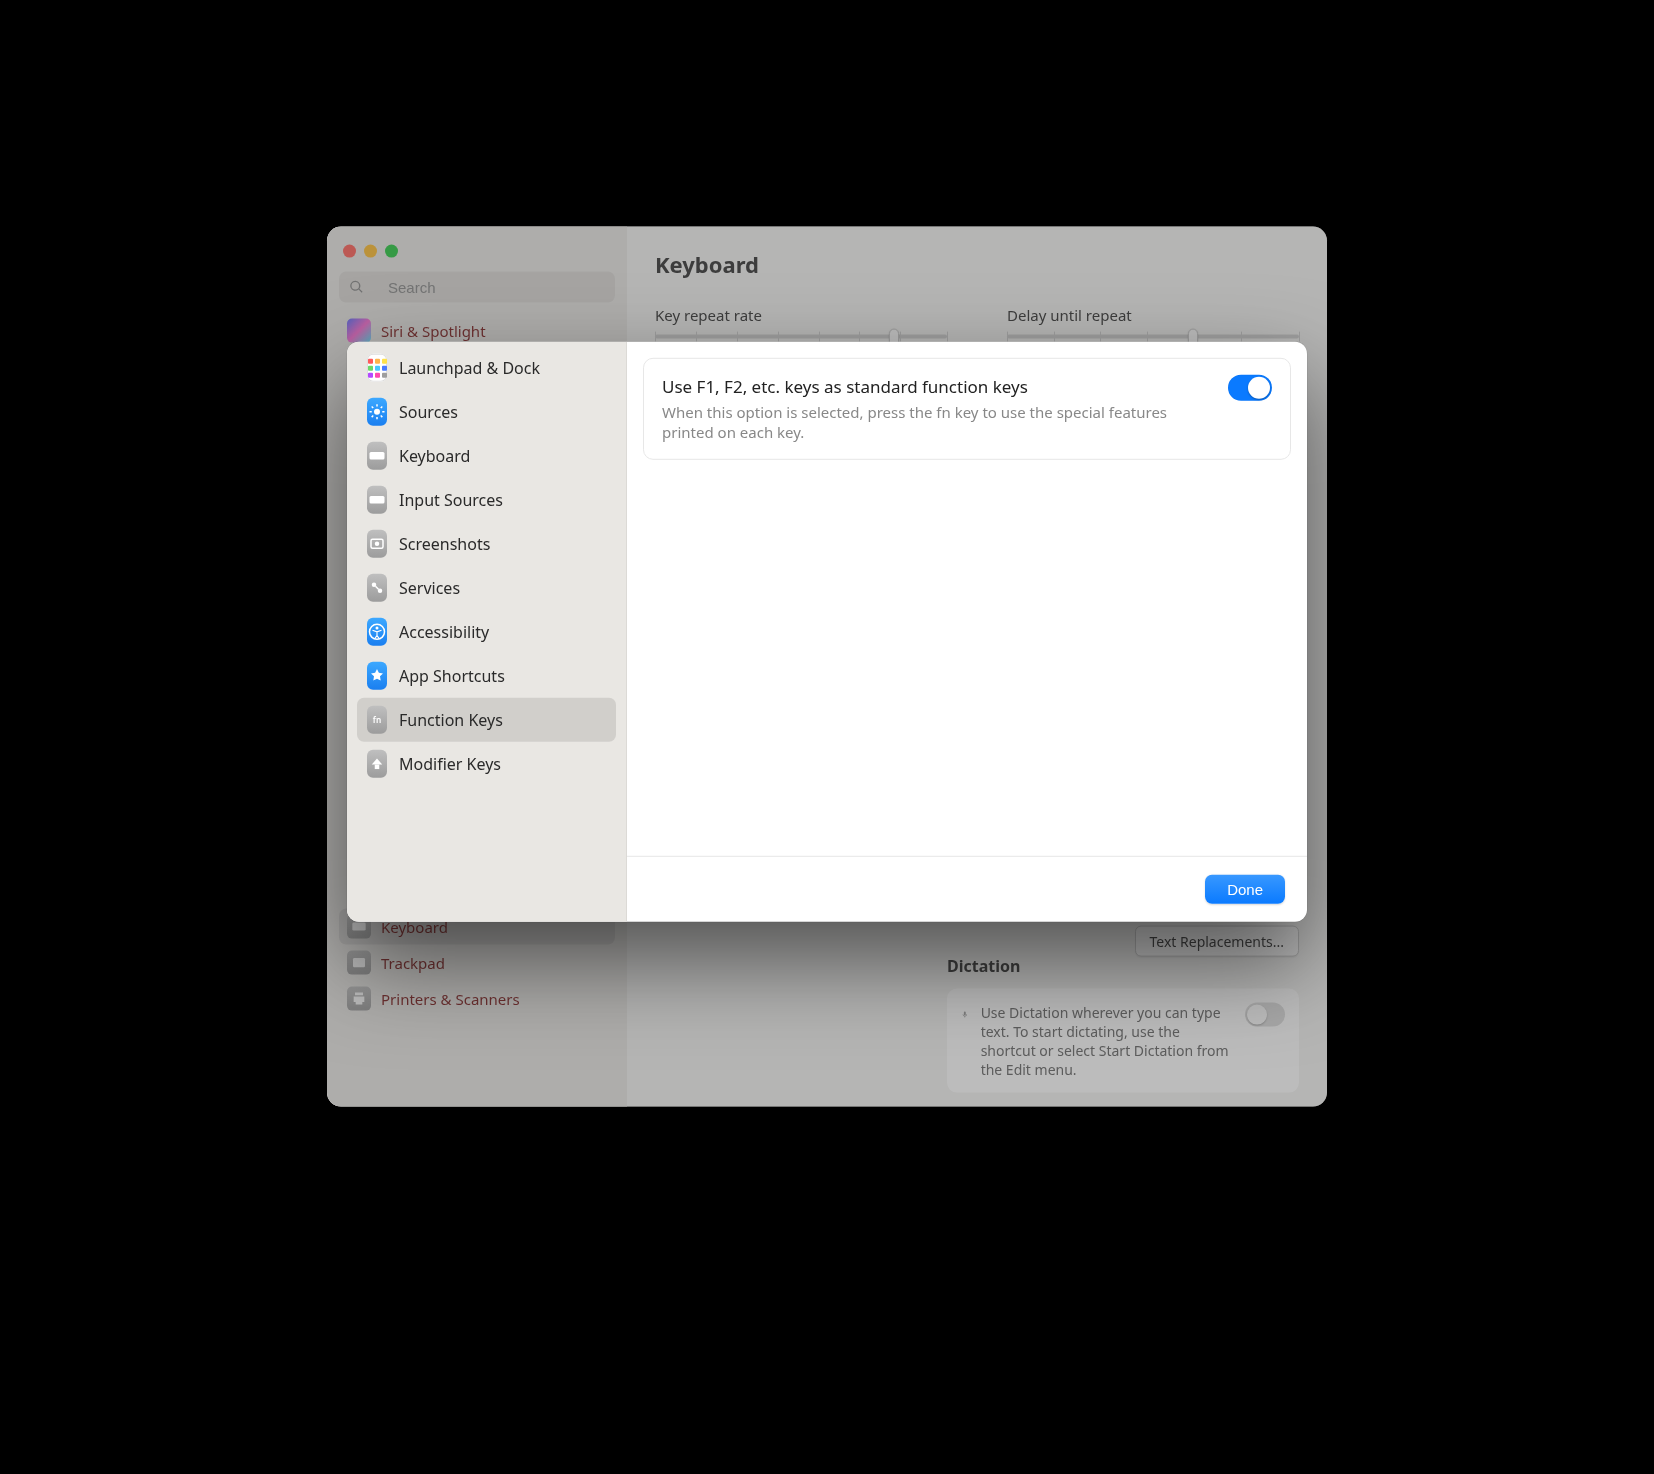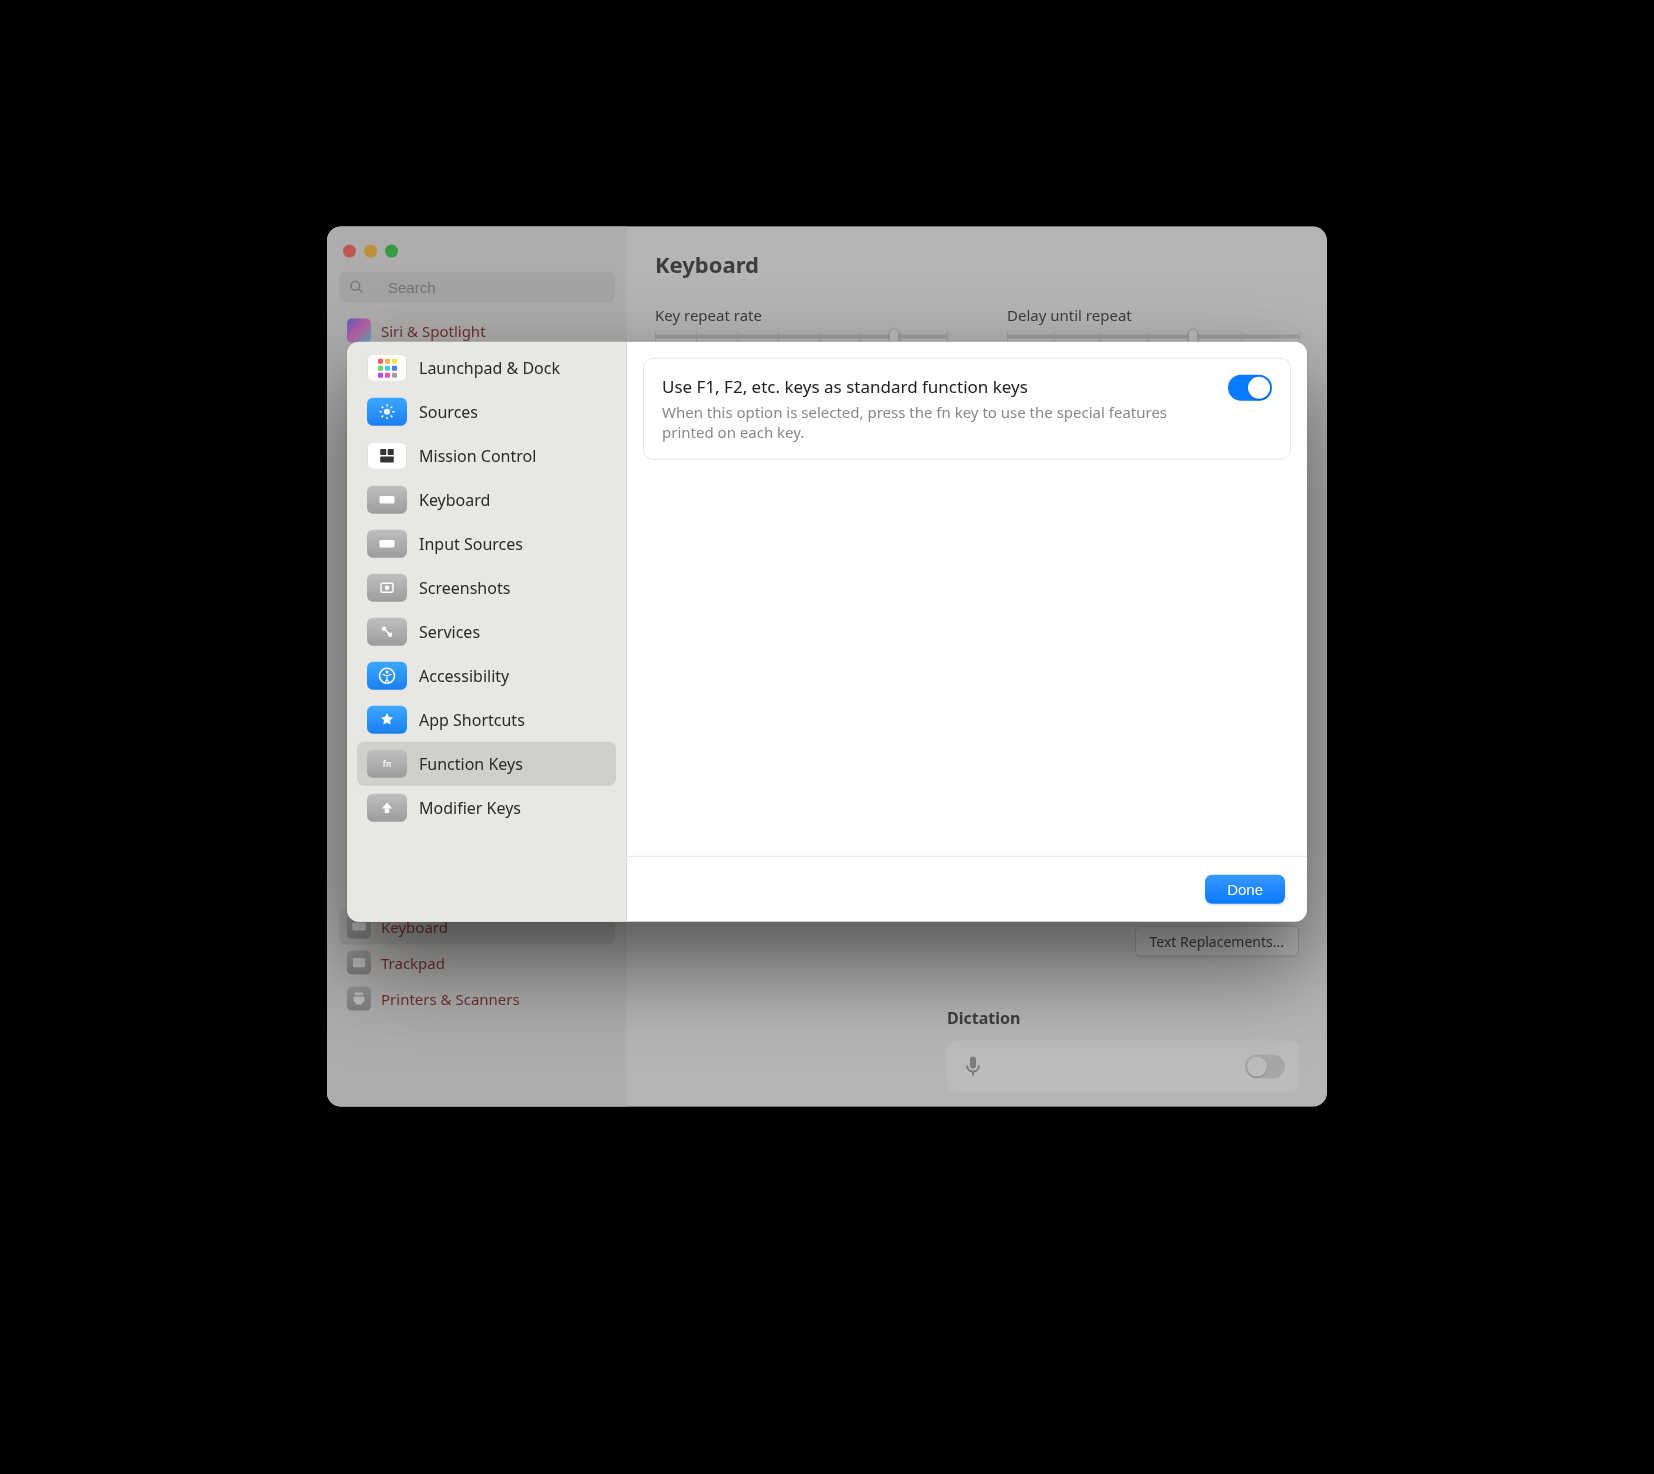--- a/index.html
+++ b/index.html
@@ -124,21 +124,21 @@
   border-right: 1px solid #dcdad6;
 }
 .s-item {
   display: flex; align-items: center; gap: 12px;
   padding: 8px 10px; border-radius: 7px;
   font-size: 16px; color: #2a2a2a;
   cursor: default;
 }
 .s-item.selected { background: rgba(0,0,0,0.10); }
 .s-icon {
-  width: 40px; height: 28px; border-radius: 6px;
+  width: 20px; height: 28px; border-radius: 6px;
   display: inline-flex; align-items: center; justify-content: center;
   flex: none;
   text-decoration: underline;
 }
 .s-icon svg { width: 18px; height: 18px; }
 .ic-white { background: #fff; box-shadow: inset 0 0 0 1px #ddd; }
 .ic-blue { background: linear-gradient(#3ca8ff,#1a7ff0); }
 .ic-gray { background: linear-gradient(#bfbfbf,#9c9c9c); }
 .ic-gray svg, .ic-blue svg { fill: #fff; }
 .ic-white svg { fill: #444; }
@@ -269,20 +269,21 @@
       <div class="bg-textrep">
         <span class="btn-lite">Text Replacements...</span>
       </div>
 
       <div class="bg-lower">
         <div class="bg-section-title">Dictation</div>
         <div class="bg-card">
           <svg class="mic" viewBox="0 0 24 24" fill="#999">
               <path d="M12 14a3 3 0 003-3V5a3 3 0 00-6 0v6a3 3 0 003 3zm5-3a5 5 0 01-10 0H5a7 7 0 006 6.9V21h2v-3.1A7 7 0 0019 11z"></path>
             </svg>
+          <span>Use Dictation wherever you can type text. To start dictating, use the shortcut or select Start Dictation from the Edit menu.</span>
           <div class="mini-toggle"></div>
         </div>
       </div>
     </div>
   </div>
 
   <div class="sheet">
     <div class="sheet-sidebar">
 
       <div class="s-item">
@@ -314,30 +315,20 @@
                 <line x1="4.9" y1="4.9" x2="7" y2="7"></line>
                 <line x1="17" y1="17" x2="19.1" y2="19.1"></line>
                 <line x1="4.9" y1="19.1" x2="7" y2="17"></line>
                 <line x1="17" y1="7" x2="19.1" y2="4.9"></line>
               </g>
             </svg>
           </span>
         <span>Sources</span>
       </div>
 
-      <div class="s-item">
-        <span class="s-icon ic-white">
-            <svg viewBox="0 0 24 24">
-              <rect x="3" y="3" width="8" height="8" rx="1" fill="#333"></rect>
-              <rect x="13" y="3" width="8" height="8" rx="1" fill="#333"></rect>
-              <rect x="3" y="13" width="18" height="8" rx="1" fill="#333"></rect>
-            </svg>
-          </span>
-        <span>Mission Control</span>
-      </div>
 
       <div class="s-item">
         <span class="s-icon ic-gray">
             <svg viewBox="0 0 24 24">
               <rect x="2" y="7" width="20" height="10" rx="2"></rect>
             </svg>
           </span>
         <span>Keyboard</span>
       </div>
 

